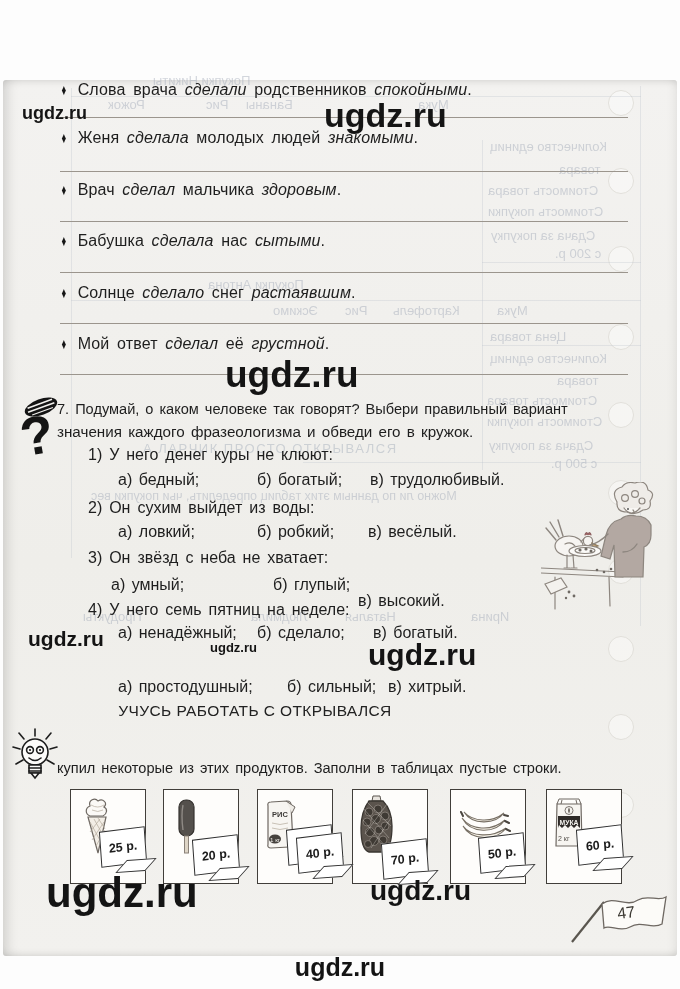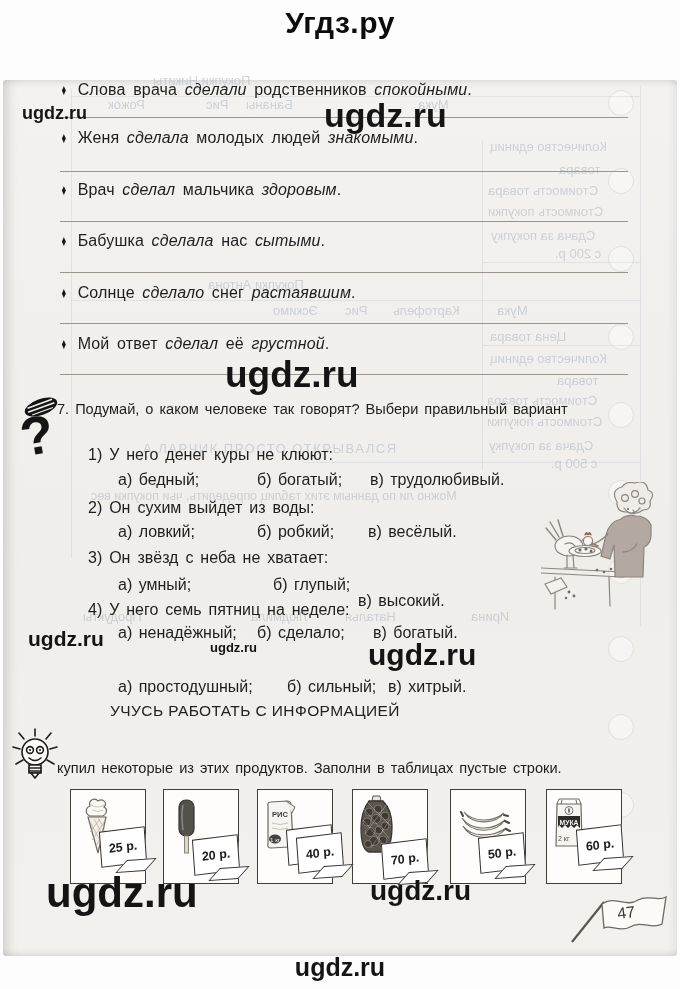--- a/index.html
+++ b/index.html
@@ -54,21 +54,20 @@
   .tag-foot{position:absolute;right:-6px;bottom:-7px;width:26px;height:11px;background:#fff;
             border:1.5px solid #2f2f2f;transform:skewX(-44deg) rotate(-4deg);}
   .flag{position:absolute;left:560px;top:890px;z-index:4;}
   svg text{font-family:"Liberation Sans","DejaVu Sans",sans-serif;}
 </style>
 </head>
 <body>
 
 <div id="stage">
 
-  <div class="site-title">Угдз.ру</div>
 
   <div id="photo">
 
     <span class="holecircle" style="left:605px;top:10px"></span>
     <span class="holecircle" style="left:605px;top:88px"></span>
     <span class="holecircle" style="left:605px;top:166px"></span>
     <span class="holecircle" style="left:605px;top:244px"></span>
     <span class="holecircle" style="left:605px;top:322px"></span>
     <span class="holecircle" style="left:605px;top:400px"></span>
     <span class="holecircle" style="left:605px;top:478px"></span>
@@ -137,33 +136,34 @@
       </g>
       <g transform="rotate(-20 27 11)">
         <ellipse cx="27" cy="11" rx="17" ry="8" fill="#141414"></ellipse>
         <line x1="14" y1="7.5" x2="40" y2="7.5" stroke="#f2f1ee" stroke-width="1.6"></line>
         <line x1="13" y1="11.5" x2="41" y2="11.5" stroke="#f2f1ee" stroke-width="1.6"></line>
         <line x1="16" y1="15.5" x2="38" y2="15.5" stroke="#f2f1ee" stroke-width="1.2"></line>
       </g>
     </svg>
   </div>
   <div class="ex-line fit" style="top:398px">7. Подумай, о каком человеке так говорят? Выбери правильный вариант</div>
+  <div class="ex-line" style="top:421px">значения каждого фразеологизма и обведи его в кружок.</div>
 
   <div class="qhead" style="top:446px">1) У него денег куры не клюют:</div>
   <span class="opt" style="left:118px;top:471px">а) бедный;</span>
   <span class="opt" style="left:257px;top:471px">б) богатый;</span>
   <span class="opt" style="left:370px;top:471px">в) трудолюбивый.</span>
 
   <div class="qhead" style="top:499px">2) Он сухим выйдет из воды:</div>
   <span class="opt" style="left:118px;top:523px">а) ловкий;</span>
   <span class="opt" style="left:257px;top:523px">б) робкий;</span>
   <span class="opt" style="left:368px;top:523px">в) весёлый.</span>
 
   <div class="qhead" style="top:549px">3) Он звёзд с неба не хватает:</div>
-  <span class="opt" style="left:118px;top:576px">а) умный;</span>
+  <span class="opt" style="left:111px;top:576px">а) умный;</span>
   <span class="opt" style="left:273px;top:576px">б) глупый;</span>
   <span class="opt" style="left:358px;top:592px">в) высокий.</span>
 
   <div class="qhead" style="top:601px">4) У него семь пятниц на неделе:</div>
   <span class="opt" style="left:118px;top:624px">а) ненадёжный;</span>
   <span class="opt" style="left:257px;top:624px">б) сделало;</span>
   <span class="opt" style="left:373px;top:624px">в) богатый.</span>
 
   <span class="opt" style="left:118px;top:678px">а) простодушный;</span>
   <span class="opt" style="left:287px;top:678px">б) сильный;</span>
@@ -212,21 +212,21 @@
         <ellipse cx="44" cy="69" rx="16" ry="5.5" fill="#fbfaf8"></ellipse>
         <ellipse cx="44" cy="68.5" rx="10" ry="3"></ellipse>
         <circle cx="39" cy="68" r="1.6" fill="#6f6a64" stroke="none"></circle>
         <circle cx="45" cy="67" r="1.6" fill="#6f6a64" stroke="none"></circle>
         <circle cx="50" cy="69" r="1.5" fill="#6f6a64" stroke="none"></circle>
         <path d="M96,62 q-5,8 -14,8" stroke-width="1.4"></path>
       </g>
     </svg>
   </div>
 
-  <div class="section-heading">УЧУСЬ РАБОТАТЬ С ИНФОРМАЦИЕЙ</div>
+  <div class="section-heading">УЧУСЬ РАБОТАТЬ С ОТКРЫВАЛСЯ</div>
 
   <div class="ex-icon" style="left:10px;top:726px">
     <svg width="50" height="70" viewBox="0 0 50 70">
       <g stroke="#1d1d1d" stroke-width="1.6" fill="none" stroke-linecap="round">
         <line x1="25" y1="3" x2="25" y2="10"></line>
         <line x1="9" y1="7" x2="14" y2="13"></line>
         <line x1="41" y1="7" x2="36" y2="13"></line>
         <line x1="3" y1="21" x2="10" y2="23"></line>
         <line x1="47" y1="21" x2="40" y2="23"></line>
         <line x1="6" y1="38" x2="13" y2="34"></line>

